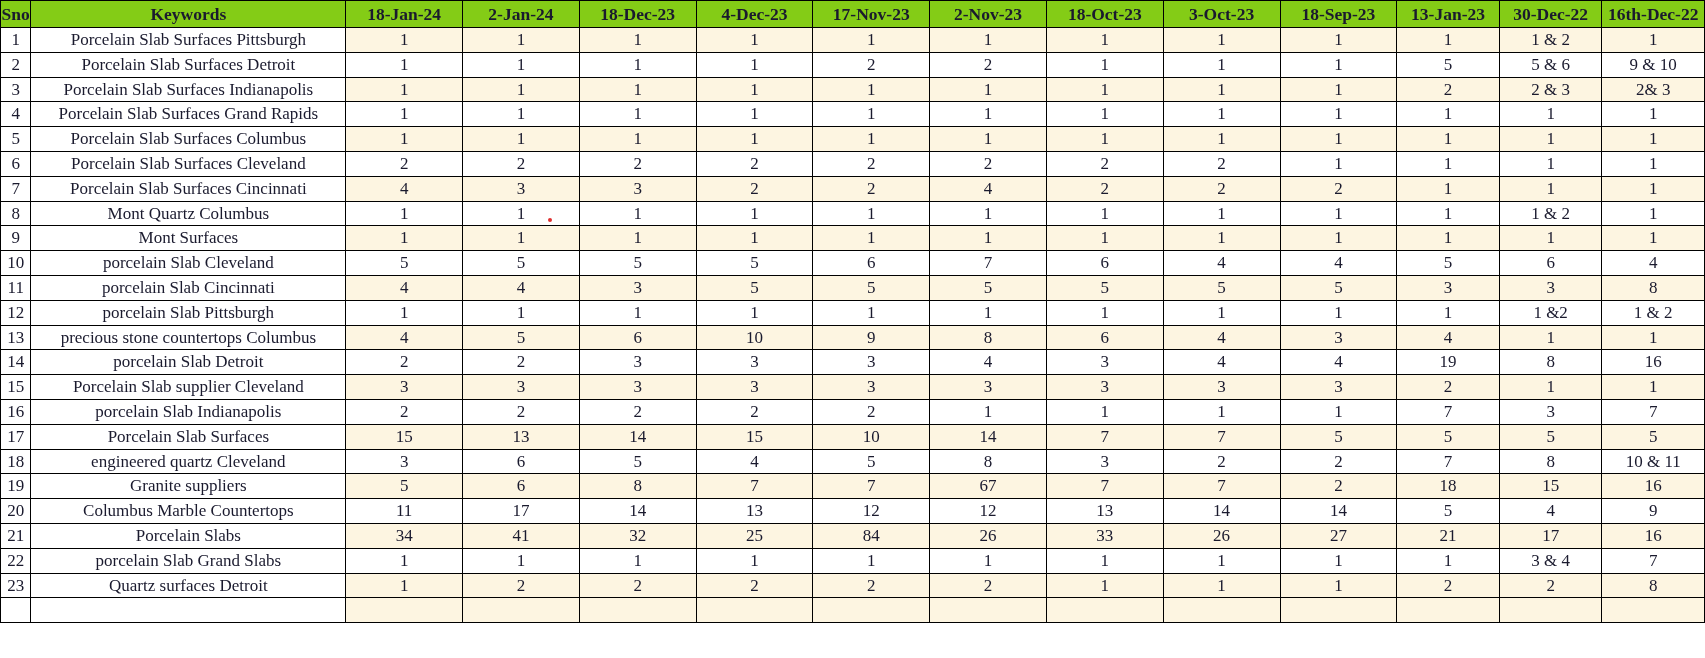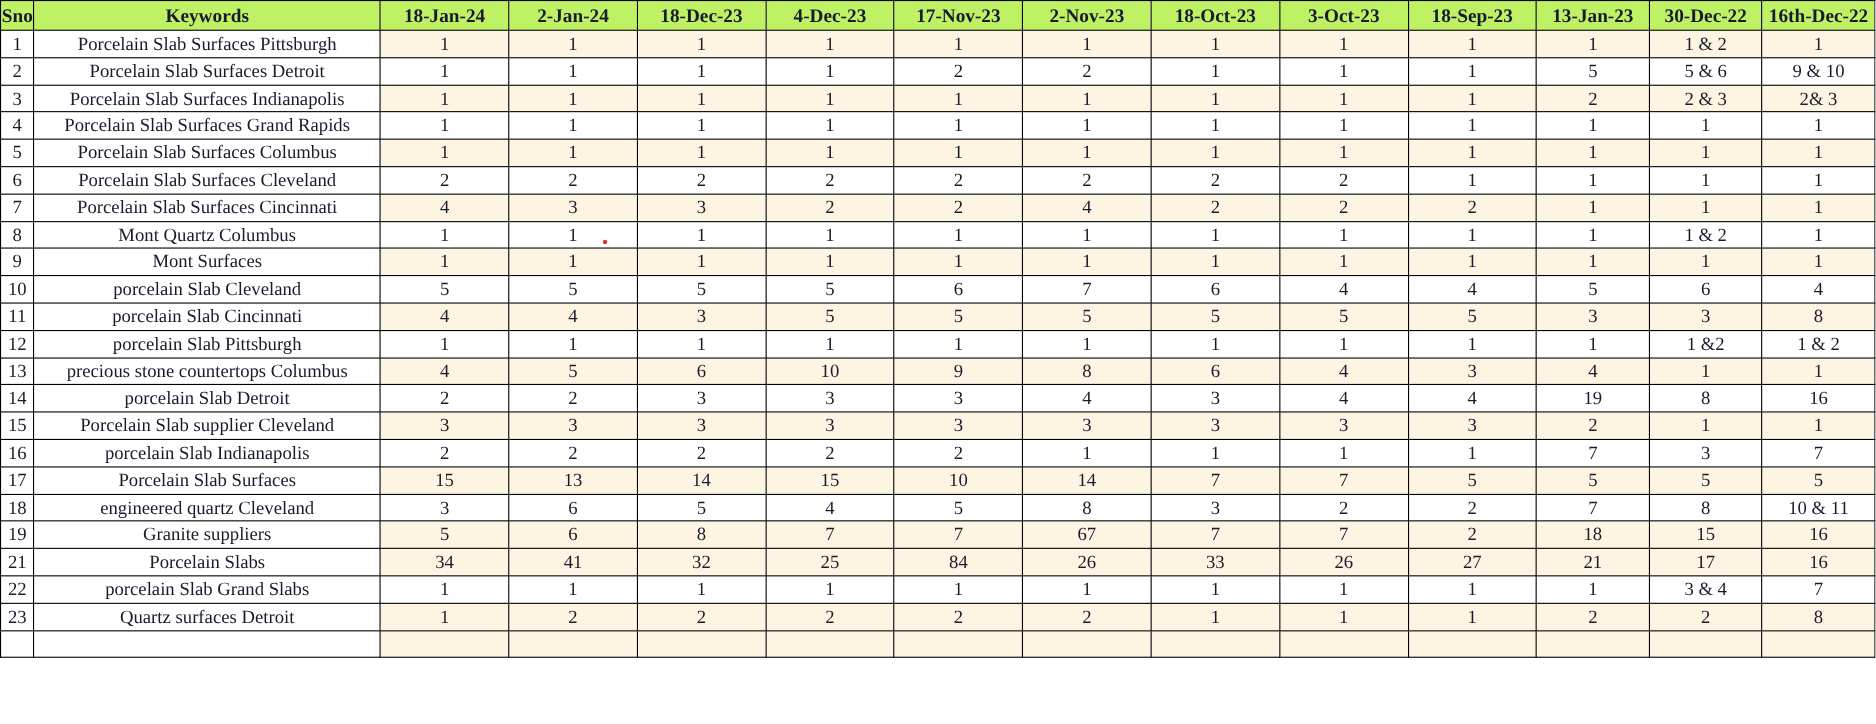--- a/index.html
+++ b/index.html
@@ -26,21 +26,21 @@
     border: 1px solid #000000;
     padding: 0;
     height: 23.8px;
     line-height: 23.8px;
     font-size: 17px;
     overflow: hidden;
     white-space: nowrap;
   }
   
   #rank-table thead th {
-    background: #bef264;
+    background: #84cc16;
     font-weight: bold;
     text-align: center;
     font-size: 17.5px;
     height: 26px;
     line-height: 26px;
     border: 1px solid #000000;
     margin-top: 33px;
   }
   th.col-sno   { width: 29px;  }
   th.col-kw    { width: 309px; }
@@ -406,20 +406,36 @@
         <td class="c-val">7</td>
         <td class="c-val">7</td>
         <td class="c-val">67</td>
         <td class="c-val">7</td>
         <td class="c-val">7</td>
         <td class="c-val">2</td>
         <td class="c-val">18</td>
         <td class="c-val">15</td>
         <td class="c-val">16</td>
       </tr>
+      <tr class="plain">
+        <td class="c-sno">20</td>
+        <td class="c-kw">Columbus Marble Countertops</td>
+        <td class="c-val">11</td>
+        <td class="c-val">17</td>
+        <td class="c-val">14</td>
+        <td class="c-val">13</td>
+        <td class="c-val">12</td>
+        <td class="c-val">12</td>
+        <td class="c-val">13</td>
+        <td class="c-val">14</td>
+        <td class="c-val">14</td>
+        <td class="c-val">5</td>
+        <td class="c-val">4</td>
+        <td class="c-val">9</td>
+      </tr>
       <tr class="tint">
         <td class="c-sno">21</td>
         <td class="c-kw">Porcelain Slabs</td>
         <td class="c-val">34</td>
         <td class="c-val">41</td>
         <td class="c-val">32</td>
         <td class="c-val">25</td>
         <td class="c-val">84</td>
         <td class="c-val">26</td>
         <td class="c-val">33</td>

